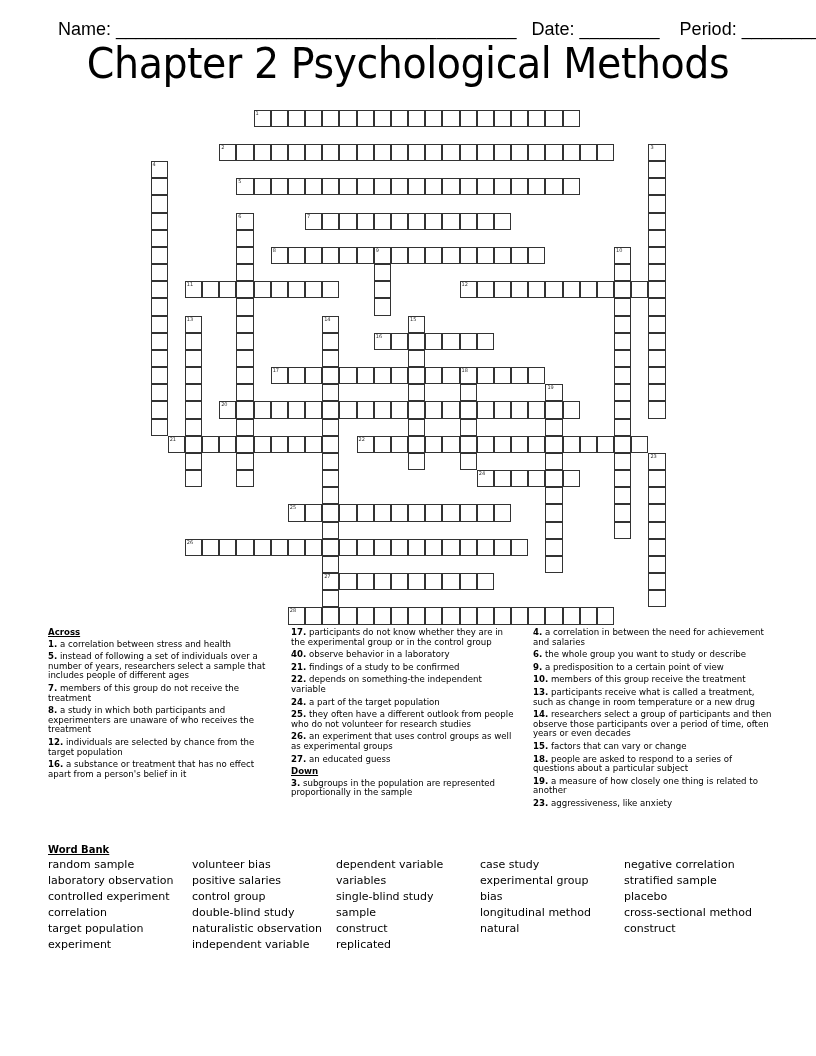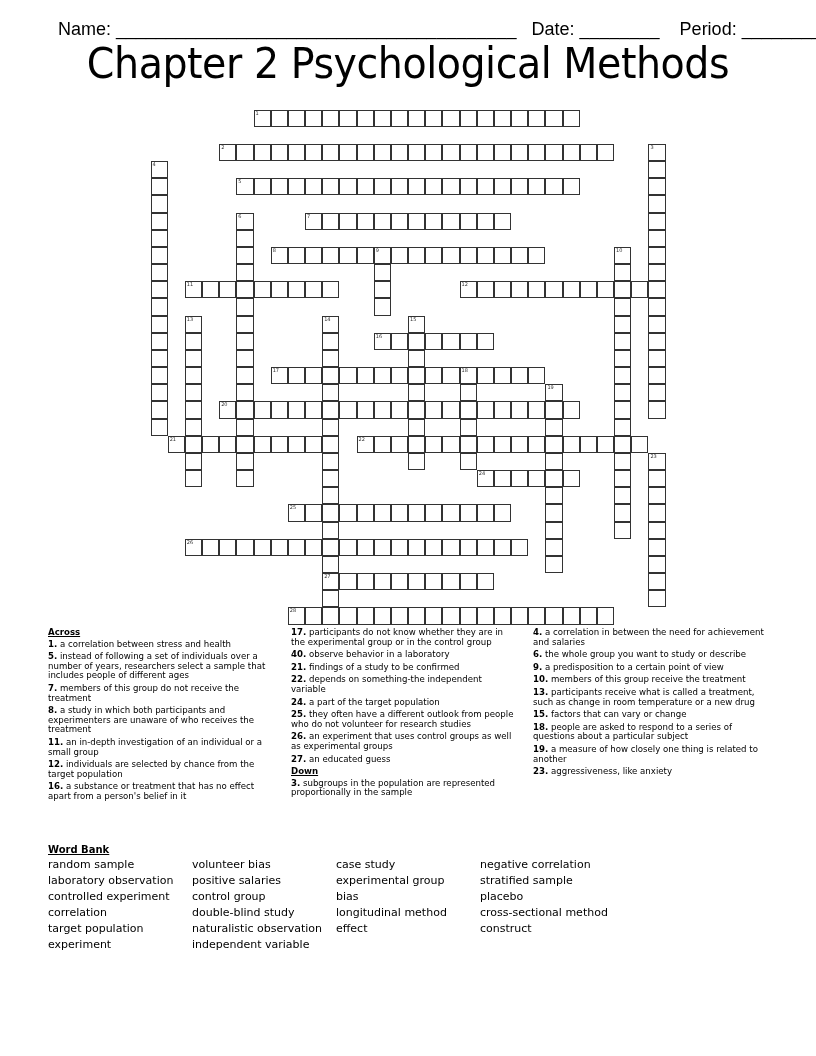--- a/index.html
+++ b/index.html
@@ -446,21 +446,20 @@
     <div class="cell" style="left: 429.25px; top: 497.93px;"></div>
     <div class="cell" style="left: 446.42px; top: 497.93px;"></div>
   </div>
 
 <div class="clues col1" id="col1">
     <div class="section-head">Across</div>
     <div class="clue"><b>1.</b><span> a correlation between stress and health</span></div>
     <div class="clue"><b>5.</b><span> instead of following a set of individuals over a number of years, researchers select a sample that includes people of different ages</span></div>
     <div class="clue"><b>7.</b><span> members of this group do not receive the treatment</span></div>
     <div class="clue"><b>8.</b><span> a study in which both participants and experimenters are unaware of who receives the treatment</span></div>
-    <div class="clue"><b>11.</b><span> an in-depth investigation of an individual or a small group</span></div>
     <div class="clue"><b>12.</b><span> individuals are selected by chance from the target population</span></div>
     <div class="clue"><b>16.</b><span> a substance or treatment that has no effect apart from a person's belief in it</span></div>
   </div>
 <div class="clues col2" id="col2">
     <div class="clue"><b>17.</b><span> participants do not know whether they are in the experimental group or in the control group</span></div>
     <div class="clue"><b>40.</b><span> observe behavior in a laboratory</span></div>
     <div class="clue"><b>21.</b><span> findings of a study to be confirmed</span></div>
     <div class="clue"><b>22.</b><span> depends on something-the independent variable</span></div>
     <div class="clue"><b>24.</b><span> a part of the target population</span></div>
     <div class="clue"><b>25.</b><span> they often have a different outlook from people who do not volunteer for research studies</span></div>
@@ -468,20 +467,21 @@
     <div class="clue"><b>27.</b><span> an educated guess</span></div>
     <div class="section-head">Down</div>
     <div class="clue"><b>3.</b><span> subgroups in the population are represented proportionally in the sample</span></div>
   </div>
 <div class="clues col3" id="col3">
     <div class="clue"><b>4.</b><span> a correlation in between the need for achievement and salaries</span></div>
     <div class="clue"><b>6.</b><span> the whole group you want to study or describe</span></div>
     <div class="clue"><b>9.</b><span> a predisposition to a certain point of view</span></div>
     <div class="clue"><b>10.</b><span> members of this group receive the treatment</span></div>
     <div class="clue"><b>13.</b><span> participants receive what is called a treatment, such as change in room temperature or a new drug</span></div>
+    <div class="clue"><b>14.</b><span> researchers select a group of participants and then observe those participants over a period of time, often years or even decades</span></div>
     <div class="clue"><b>15.</b><span> factors that can vary or change</span></div>
     <div class="clue"><b>18.</b><span> people are asked to respond to a series of questions about a particular subject</span></div>
     <div class="clue"><b>19.</b><span> a measure of how closely one thing is related to another</span></div>
     <div class="clue"><b>23.</b><span> aggressiveness, like anxiety</span></div>
   </div>
 
 <div class="wordbank">
   <div class="wb-head">Word Bank</div>
   <div class="wb-cols" id="wbcols">
       <div class="wb-col">
@@ -494,25 +494,33 @@
       </div>
       <div class="wb-col">
         <div>volunteer bias</div>
         <div>positive salaries</div>
         <div>control group</div>
         <div>double-blind study</div>
         <div>naturalistic observation</div>
         <div>independent variable</div>
       </div>
       <div class="wb-col">
+        <div>dependent variable</div>
+        <div>variables</div>
+        <div>single-blind study</div>
+        <div>sample</div>
+        <div>construct</div>
+        <div>replicated</div>
+      </div>
+      <div class="wb-col">
         <div>case study</div>
         <div>experimental group</div>
         <div>bias</div>
         <div>longitudinal method</div>
-        <div>effect</div>
+        <div>natural</div>
       </div>
       <div class="wb-col">
         <div>negative correlation</div>
         <div>stratified sample</div>
         <div>placebo</div>
         <div>cross-sectional method</div>
         <div>construct</div>
       </div>
     </div>
 </div>

